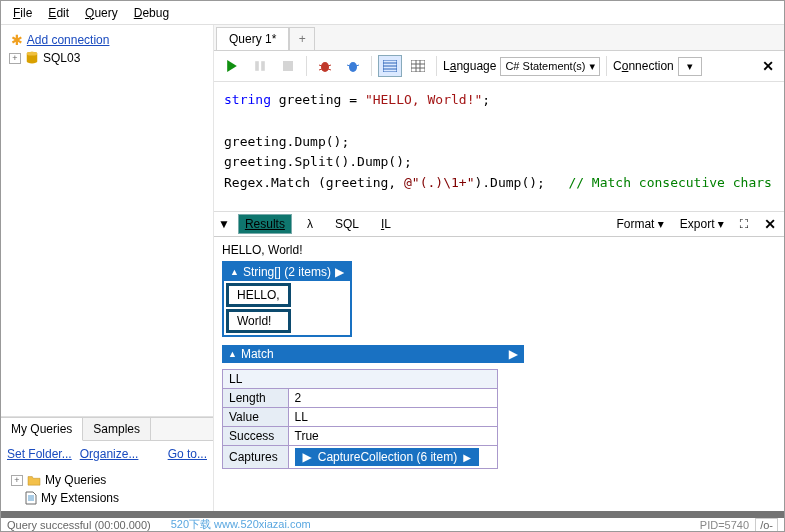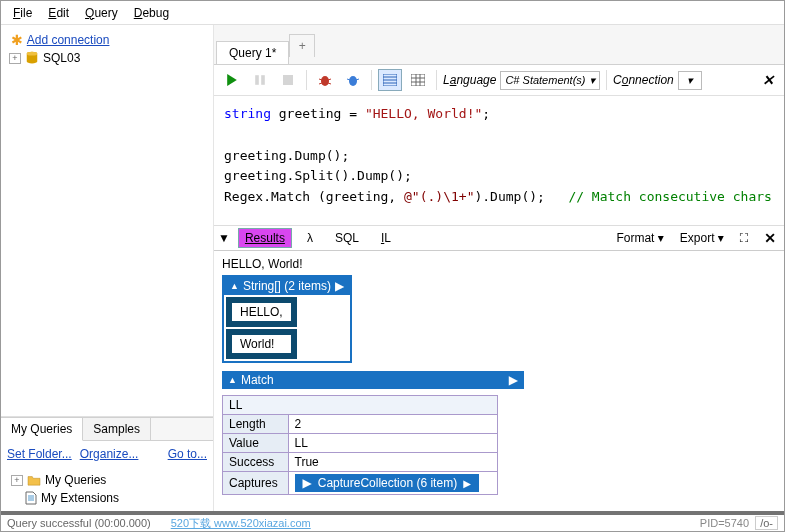--- a/index.html
+++ b/index.html
@@ -19,48 +19,48 @@
 .folder-icon { width: 14px; height: 12px; fill: #f3c04a; stroke:#b07f14; stroke-width:0.5; }
 .file-icon { width: 12px; height: 14px; fill: #fff; stroke:#6a6a6a; stroke-width:1; }
 .left-bottom { border-top: 1px solid #d0d0d0; }
 .tabs { display: flex; background: #f6f6f6; border-bottom: 1px solid #d0d0d0; }
 .tab { padding: 4px 10px; border-right: 1px solid #d0d0d0; background: #f3f3f3; cursor: pointer; }
 .tab.active { background: #fff; border-bottom: 1px solid #fff; margin-bottom: -1px; }
 .link-row { display: flex; gap: 8px; padding: 6px 6px; }
 .tree2 { padding: 4px 6px; }
 .right { flex: 1; display: flex; flex-direction: column; }
 .doc-tabs { display: flex; align-items: center; background: #f6f6f6; border-bottom: 1px solid #d0d0d0; padding-left: 2px; }
-.doc-tab { display: flex; align-items: center; padding: 4px 12px; background: #fff; border: 1px solid #d0d0d0; border-bottom: none; margin-top: 16px; }
+.doc-tab { display: flex; align-items: center; padding: 4px 12px; background: #fff; border: 1px solid #d0d0d0; border-bottom: none; margin-top: 2px; }
 .plus-tab { width: 26px; text-align: center; padding: 4px 0; color: #777; cursor: pointer; border:1px solid #d0d0d0; border-bottom:none; margin-top:2px; background:#f6f6f6; }
-.toolbar { display: flex; align-items: center; gap: 4px; padding: 4px 6px; border-bottom: 1px solid #e0e0e0; font-style: italic; }
+.toolbar { display: flex; align-items: center; gap: 4px; padding: 4px 6px; border-bottom: 1px solid #e0e0e0; }
 .tb-btn { width: 24px; height: 22px; display: flex; align-items: center; justify-content: center; border: 1px solid transparent; }
 .sep { width: 1px; height: 20px; background: #ddd; margin: 0 2px; }
 .sel { border: 1px solid #bbb; padding: 2px 4px; display: flex; align-items: center; gap: 4px; font-size: 11px; background:#fff; }
 .lbl { font-size: 12px; }
 .lbl u { text-decoration: underline; }
 .editor { font-family: Consolas, monospace; font-size: 13px; padding: 8px 10px; line-height: 1.6; white-space: pre; flex: 0 0 auto; height: 130px; border-bottom:1px solid #ddd; }
 .kw { color: #0000ff; } .str { color: #a31515; } .verbatim { color: #800000; } .cmt { color: #008000; }
 .results-bar { display: flex; align-items: center; border-bottom: 1px solid #ccc; padding: 2px 4px; gap: 8px; }
 .rtab { padding: 2px 6px; border:1px solid transparent; cursor:pointer; }
-.rtab.active { border:1px solid #7aa; background:#d946ef; }
+.rtab.active { border:1px solid #7aa; background:#0f766e; }
 .spacer { flex:1; }
 .r-link { cursor: pointer; padding:2px 4px; }
 .results { padding: 6px 8px; overflow: auto; flex: 1; }
 .blue-head { background: #1971c2; color: #fff; padding: 2px 6px; display: flex; align-items: center; gap: 4px; font-size:12px; }
 .blue-head .tri { font-size:9px; }
 .blue-head .arrow { margin-left: auto; }
 .rbox { border: 2px solid #1971c2; display: inline-block; margin-top: 4px; }
-.rbox td { border: 6px solid #0c4a6e; padding: 2px 8px; font-size:12px; background:#fff; }
+.rbox td { border: 3px solid #0c4a6e; padding: 2px 8px; font-size:12px; background:#fff; }
 .match-table { width: 276px; border-collapse: collapse; margin-top: 6px; }
 .match-table th { background: #e6edf5; border: 1px solid #a9c; padding: 2px 6px; text-align: left; font-weight: normal; }
 .match-table td { border: 1px solid #a9c; padding: 2px 6px; background:#fff; }
 .nested-btn { background: #1971c2; color:#fff; display:inline-flex; align-items:center; gap:6px; padding: 2px 8px; font-size:12px; }
 .nested-btn .arrow { font-size:10px; }
-.statusbar { display: flex; align-items: center; height: 20px; border-top: 4px solid #737373; padding: 0 6px; font-size: 11px; color: #666; }
-.statusbar .watermark { color:#5aa7e0; margin-left: 20px; text-decoration: underline; }
+.statusbar { display: flex; align-items: center; height: 20px; border-top: 7px solid #737373; padding: 0 6px; font-size: 11px; color: #666; }
+.statusbar .watermark { color:#5aa7e0; margin-left: 20px; }
 .statusbar .pid { margin-left: auto; color:#888;padding-left:21px; }
 .close-x { font-size: 14px; font-weight: bold; cursor: pointer; padding: 0 4px; }
 </style>
 </head>
 <body>
 
 <div class="menubar">
   <span><u>F</u>ile</span>
   <span><u>E</u>dit</span>
   <span><u>Q</u>uery</span>

